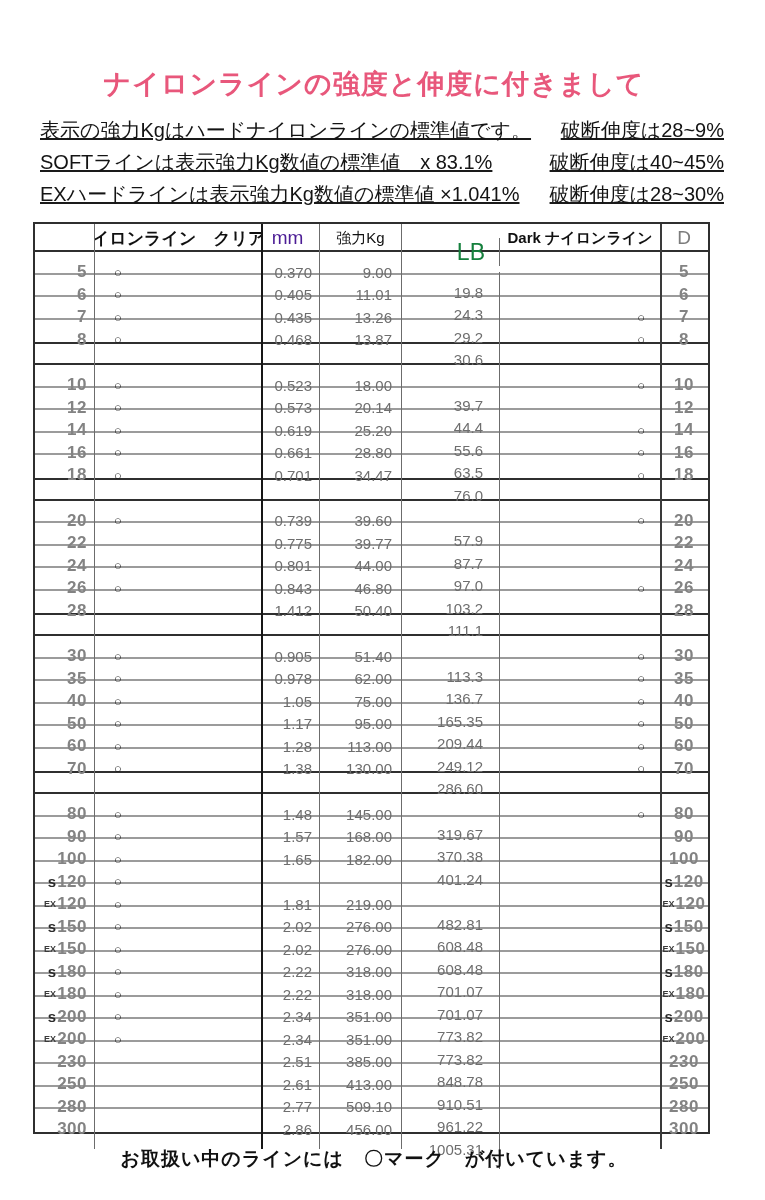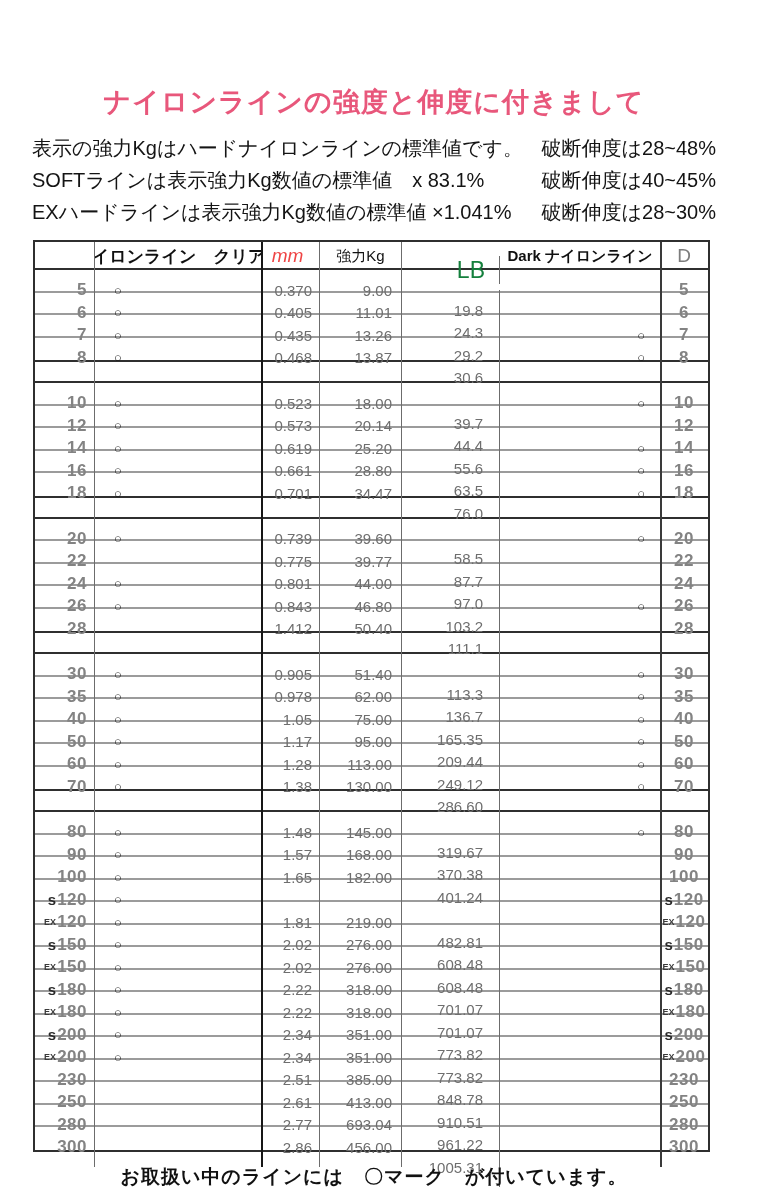--- a/index.html
+++ b/index.html
@@ -2,32 +2,32 @@
 <html><head>
 <meta charset="utf-8">
 <style>
   * { margin: 0; padding: 0; box-sizing: border-box; }
   html, body { width: 765px; height: 1200px; background: #ffffff; overflow: hidden; }
   body {
     font-family: "Liberation Sans", "DejaVu Sans", sans-serif;
     color: #1a1a1a;
     -webkit-font-smoothing: antialiased;
   }
-  .page { width: 748px; height: 1200px; position: relative; padding-top: 84px; }
+  .page { width: 748px; height: 1200px; position: relative; padding-top: 66px; }
 
   
   .title {
     text-align: center;
     font-size: 27px;
     font-weight: bold;
     color: #e8577b;
     letter-spacing: 1px;
     margin-bottom: 12px;
   }
-  .notes { margin-left: 32px; width: 684px; }
+  .notes { margin-left: 40px; width: 684px; text-decoration: underline; }
   .note-line {
     display: flex;
     justify-content: space-between;
     font-size: 20px;
     line-height: 32px;
     color: #141414;
     white-space: nowrap;
   }
   .note-left { }
   .note-right { }
@@ -78,21 +78,21 @@
   .c-dark  { justify-content: flex-end; padding-right: 15px; }
   .circle { font-size: 13px; font-weight: bold; color: #111; }
   .c-mm, .c-kg, .c-lb { justify-content: flex-end; }
   .c-mm { padding-right: 7px; }
   .c-kg { padding-right: 9px; }
   .c-lb { padding-right: 16px; margin-top: 40px; }
   .val { font-size: 15px; color: #6e6e6e; }
 
   
   .h-clear { justify-content: center; font-size: 17px; font-weight: bold; color: #101010; }
-  .h-mm  { justify-content: center; font-size: 19px; color: #ef4444; font-weight: normal; font-style: italic;}
+  .h-mm  { justify-content: center; font-size: 19px; color: #4c1d95; font-weight: normal;}
   .h-kg  { justify-content: center; font-size: 15px; font-weight: normal; color: #101010; }
   .h-lb  { justify-content: flex-end; padding-right: 14px; font-size: 23px; color: #15803d; margin-top: 28px; }
   .h-dark{ justify-content: center; font-size: 15px; font-weight: bold; color: #101010; }
   .h-d   { justify-content: center; font-size: 19px; color: #7c7c7c; }
 
   
   .footer-note {
     text-align: center;
     font-size: 19px;
     font-weight: bold;
@@ -104,21 +104,21 @@
 </head>
 <body>
 
 <div class="page">
 
   <div class="title">ナイロンラインの強度と伸度に付きまして</div>
 
   <div class="notes">
     <div class="note-line">
       <span class="note-left">表示の強力Kgはハードナイロンラインの標準値です。</span>
-      <span class="note-right">破断伸度は28~48%</span>
+      <span class="note-right">破断伸度は28~9%</span>
     </div>
     <div class="note-line">
       <span class="note-left">SOFTラインは表示強力Kg数値の標準値　x 83.1%</span>
       <span class="note-right">破断伸度は40~45%</span>
     </div>
     <div class="note-line">
       <span class="note-left">EXハードラインは表示強力Kg数値の標準値 ×1.041%</span>
       <span class="note-right">破断伸度は28~30%</span>
     </div>
   </div>
@@ -365,21 +365,21 @@
             <div class="cell c-clear">
               <span class="circle">○</span>
             </div>
             <div class="cell c-mm">
               <span class="val">0.739</span>
             </div>
             <div class="cell c-kg">
               <span class="val">39.60</span>
             </div>
             <div class="cell c-lb">
-              <span class="val">58.5</span>
+              <span class="val">57.9</span>
             </div>
             <div class="cell c-dark">
               <span class="circle">○</span>
             </div>
             <div class="cell c-d">
               <span class="size-num">20</span>
             </div>
           </div>
           <div class="t-row">
             <div class="cell c-size">
@@ -906,21 +906,21 @@
           </div>
           <div class="t-row">
             <div class="cell c-size">
               <span class="size-num">280</span>
             </div>
             <div class="cell c-clear"></div>
             <div class="cell c-mm">
               <span class="val">2.77</span>
             </div>
             <div class="cell c-kg">
-              <span class="val">693.04</span>
+              <span class="val">509.10</span>
             </div>
             <div class="cell c-lb">
               <span class="val">961.22</span>
             </div>
             <div class="cell c-dark"></div>
             <div class="cell c-d">
               <span class="size-num">280</span>
             </div>
           </div>
           <div class="t-row">

